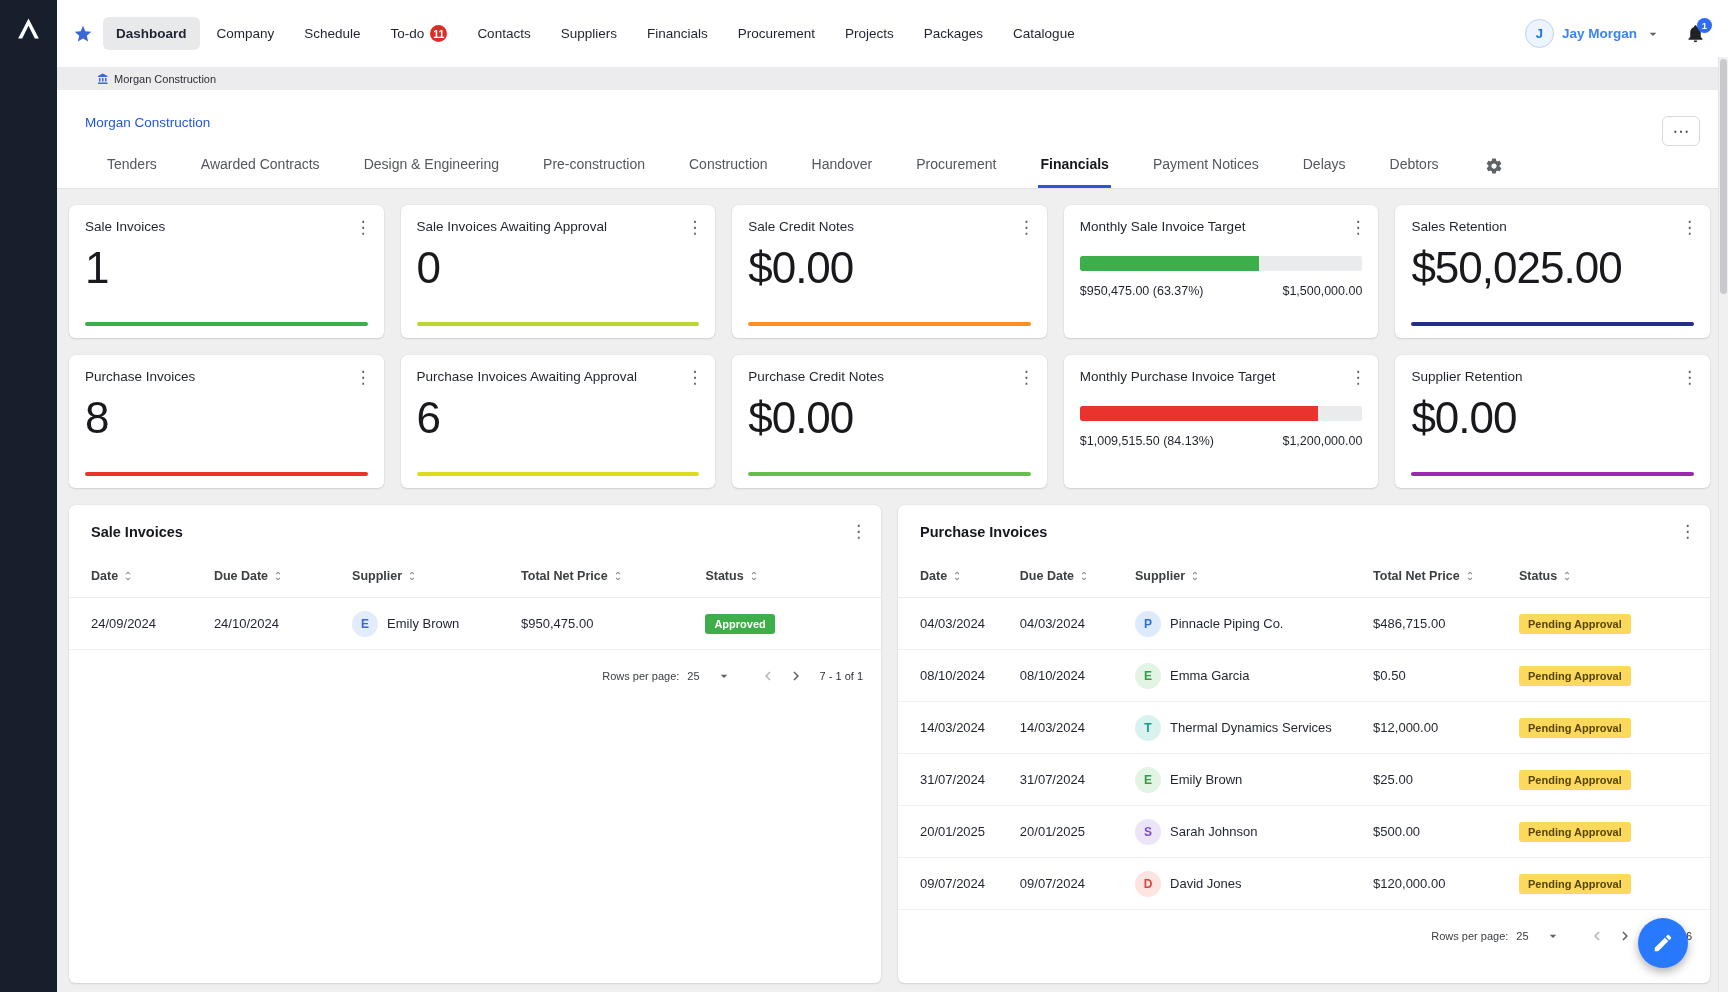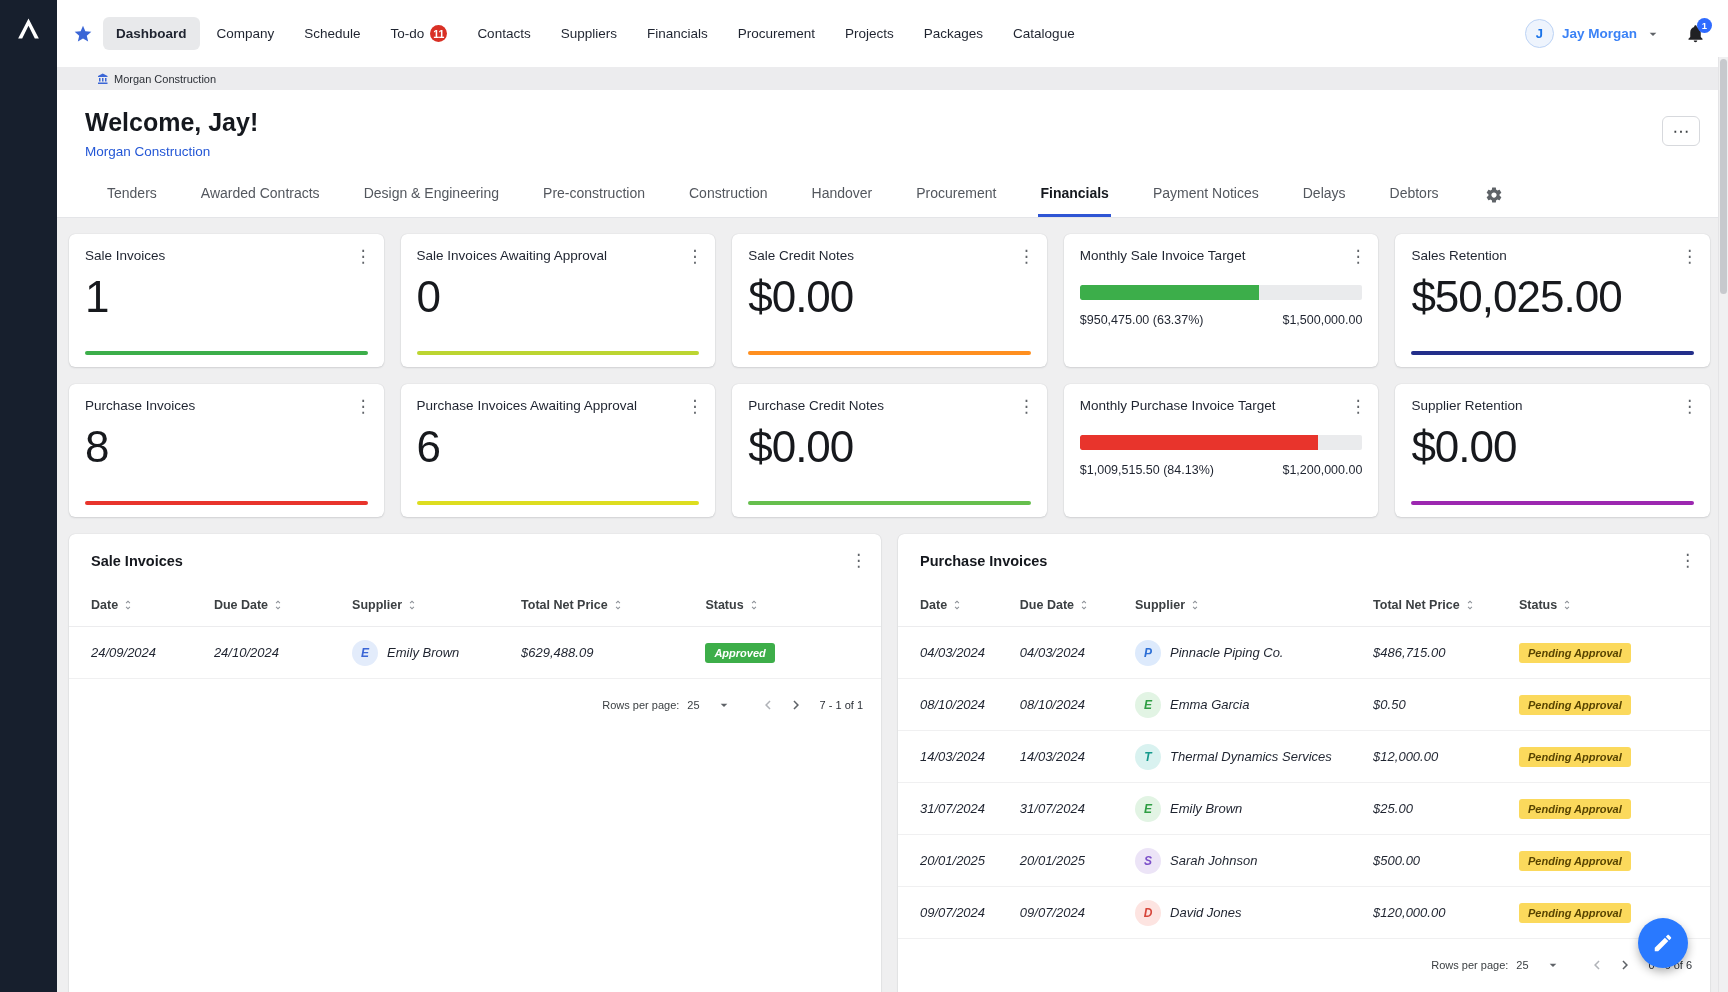--- a/index.html
+++ b/index.html
@@ -62,21 +62,21 @@
   .progress-fill { height: 100%; border-radius: 2px 0 0 2px; }
   .progress-labels { display: flex; justify-content: space-between; margin-top: 13px; font-size: 12.5px; color: #1f2430; }
 
   
   .tables-row { display: grid; grid-template-columns: 1fr 1fr; gap: 17px; }
   .table-card { height: 478px; display: flex; flex-direction: column; overflow: hidden; }
   .table-head { display: flex; justify-content: space-between; align-items: center; padding: 18px 18px 14px 22px; }
   .table-title { font-size: 14.5px; font-weight: 600; color: #15181e; }
   .tbl-header-row { display: flex; align-items: center; padding: 0 22px; height: 44px; border-bottom: 1px solid #ececee; }
   .th { display: flex; align-items: center; gap: 4px; font-size: 12.5px; font-weight: 600; color: #3c4043; cursor: pointer; }
-  .tbl-row { display: flex; align-items: center; padding: 0 22px; height: 52px; border-bottom: 1px solid #f0f0f1; font-size: 13px; color: #1f2430; font-style: italic; }
+  .tbl-row { display: flex; align-items: center; padding: 0 22px; height: 52px; border-bottom: 1px solid #f0f0f1; font-size: 13px; color: #1f2430; }
   .sale-tbl .c1 { width: 16%; } .sale-tbl .c2 { width: 18%; } .sale-tbl .c3 { width: 22%; }
   .sale-tbl .c4 { width: 24%; } .sale-tbl .c5 { width: 20%; }
   .pur-tbl .c1 { width: 13%; } .pur-tbl .c2 { width: 15%; } .pur-tbl .c3 { width: 31%; }
   .pur-tbl .c4 { width: 19%; } .pur-tbl .c5 { width: 22%; }
   .supplier-cell { display: flex; align-items: center; gap: 9px; }
   .row-avatar { width: 26px; height: 26px; border-radius: 50%; font-size: 12px; font-weight: 700; display: flex; align-items: center; justify-content: center; flex-shrink: 0; }
   .badge { display: inline-block; font-size: 11px; font-weight: 600; padding: 4px 9px; border-radius: 3px; white-space: nowrap; }
   .tbl-footer { display: flex; align-items: center; justify-content: flex-end; padding: 12px 18px; font-size: 11px; color: #3c4043; }
   .rpp-label { margin-right: 8px; }
   .rpp-select { display: flex; align-items: center; gap: 16px; margin-right: 22px; cursor: pointer; }
@@ -144,21 +144,20 @@
     <div class="breadcrumb-row">
       <span class="crumb">
         <svg viewBox="0 0 24 24" width="12" height="12" fill="#3b66d6">
             <path d="M4 10v7h3v-7H4zm6 0v7h3v-7h-3zM2 22h19v-3H2v3zm14-12v7h3v-7h-3zm-4.5-9L2 6v2h19V6l-9.5-5z"></path>
           </svg>
         <span>Morgan Construction</span>
       </span>
     </div>
 
     <section class="page-head">
-      <h1 class="welcome">Welcome, Jay!</h1>
       <a class="company-link">Morgan Construction</a>
       <button class="more-btn">⋯</button>
     </section>
 
     <div class="tabs-row">
       <span class="tab">Tenders</span>
       <span class="tab">Awarded Contracts</span>
       <span class="tab">Design &amp; Engineering</span>
       <span class="tab">Pre-construction</span>
       <span class="tab">Construction</span>
@@ -319,21 +318,21 @@
                 </svg>
               </div>
           </div>
           <div class="tbl-row">
             <div class="c1">24/09/2024</div>
             <div class="c2">24/10/2024</div>
             <div class="c3 supplier-cell">
               <span class="row-avatar" style="background: rgb(227, 236, 251); color: rgb(59, 102, 214);">E</span>
               <span>Emily Brown</span>
             </div>
-            <div class="c4">$629,488.09</div>
+            <div class="c4">$950,475.00</div>
             <div class="c5"><span class="badge" style="background: rgb(61, 174, 73); color: rgb(255, 255, 255);">Approved</span></div>
           </div>
           <div class="tbl-footer">
             <span class="rpp-label">Rows per page:</span>
             <span class="rpp-select">
               <span>25</span>
               <svg viewBox="0 0 24 24" width="16" height="16" fill="#5f6368">
                   <path d="M7 10l5 5 5-5z"></path>
                 </svg>
             </span>

